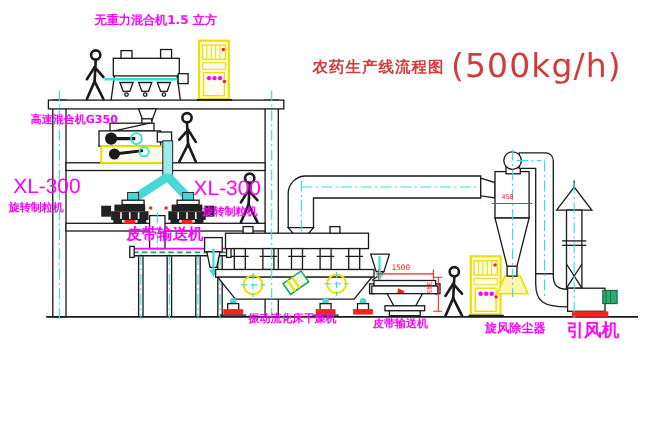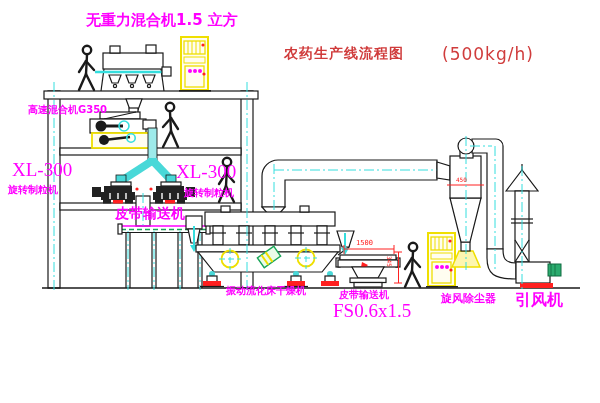--- a/index.html
+++ b/index.html
@@ -8,27 +8,27 @@
   .stage svg{position:absolute;left:0;top:0;}
   .ln{stroke:#1a1a1a;stroke-width:1.2;fill:none;}
   .wh{fill:#ffffff;stroke:#1a1a1a;stroke-width:1.2;}
   .dk{fill:#222222;stroke:none;}
   .cl{stroke:#35dede;stroke-width:1;fill:none;stroke-dasharray:10 3 2 3;}
   .clf{stroke:#35dede;stroke-width:1;fill:none;stroke-dasharray:6 3;}
   .rd{stroke:#ff2020;stroke-width:1;fill:none;}
   .lbl{position:absolute;color:#ff00ff;line-height:1;white-space:nowrap;
        font-family:"DejaVu Sans",sans-serif;}
   .lbl.b{font-weight:bold;}
-  .lbl.m{font-family:Liberation Serif, serif;font-weight:normal;}
+  .lbl.m{font-family:Liberation Sans, sans-serif;font-weight:normal;}
   .dim{position:absolute;color:#ff2020;font-size:7px;line-height:1;white-space:nowrap;
        font-family:"DejaVu Sans Mono",monospace;}
   .dim.v{transform:rotate(90deg);transform-origin:left top;}
-  .title{position:absolute;display:flex;gap:6px;color:#d03c3c;}
+  .title{position:absolute;display:flex;align-items:center;gap:6px;color:#d03c3c;}
   .tcn{font-size:14px;font-weight:bold;letter-spacing:1px;line-height:1;}
-  .tcap{font-size:17px;letter-spacing:1px;line-height:1;margin-left:32px;}
+  .tcap{font-size:30px;letter-spacing:1px;line-height:1;}
 </style>
 </head>
 <body>
 
 <div class="stage">
 
 <svg width="600" height="403" viewBox="0 0 600 403">
   <defs>
     <g id="person-shape" fill="#ffffff" stroke="#1a1a1a" stroke-width="2.4" stroke-linecap="round" stroke-linejoin="round">
       <circle cx="0" cy="-41" r="4.2"></circle>
@@ -279,30 +279,29 @@
     <line x1="54" y1="82" x2="54" y2="292" class="cl"></line>
     <line x1="247" y1="82" x2="247" y2="292" class="cl"></line>
   </g>
 </svg>
 
 <div class="title" style="left:284px;top:46px">
   <span class="tcn">农药生产线流程图</span>
   <span class="tcap">(500kg/h)</span>
 </div>
 
-<div class="lbl b" style="left:86px;top:13px;font-size:15px">无重力混合机1.5 立方</div>
+<div class="lbl b" style="left:86px;top:13px;font-size:11px">无重力混合机1.5 立方</div>
 <div class="lbl b" style="left:28px;top:105px;font-size:10px">高速混合机G350</div>
 <div class="lbl m" style="left:12px;top:160px;font-size:19px">XL-300</div>
 <div class="lbl b" style="left:8px;top:185px;font-size:10px">旋转制粒机</div>
 <div class="lbl m" style="left:176px;top:162px;font-size:19px">XL-300</div>
 <div class="lbl b" style="left:184px;top:188px;font-size:10px">旋转制粒机</div>
 <div class="lbl b" style="left:115px;top:206px;font-size:14px">皮带输送机</div>
 <div class="lbl b" style="left:226px;top:286px;font-size:10px">振动流化床干燥机</div>
 <div class="lbl b" style="left:339px;top:290px;font-size:10px">皮带输送机</div>
-<div class="lbl m" style="left:333px;top:301px;font-size:19px">FS0.6x1.5</div>
 <div class="lbl b" style="left:441px;top:293px;font-size:11px">旋风除尘器</div>
 <div class="lbl b" style="left:515px;top:292px;font-size:16px">引风机</div>
 
 <div class="dim" style="left:356px;top:240px">1500</div>
 <div class="dim v" style="left:392px;top:256px;font-size:6px">345</div>
 <div class="dim" style="left:456px;top:177px;font-size:6px">450</div>
 
 </div>
 
 </body></html>

